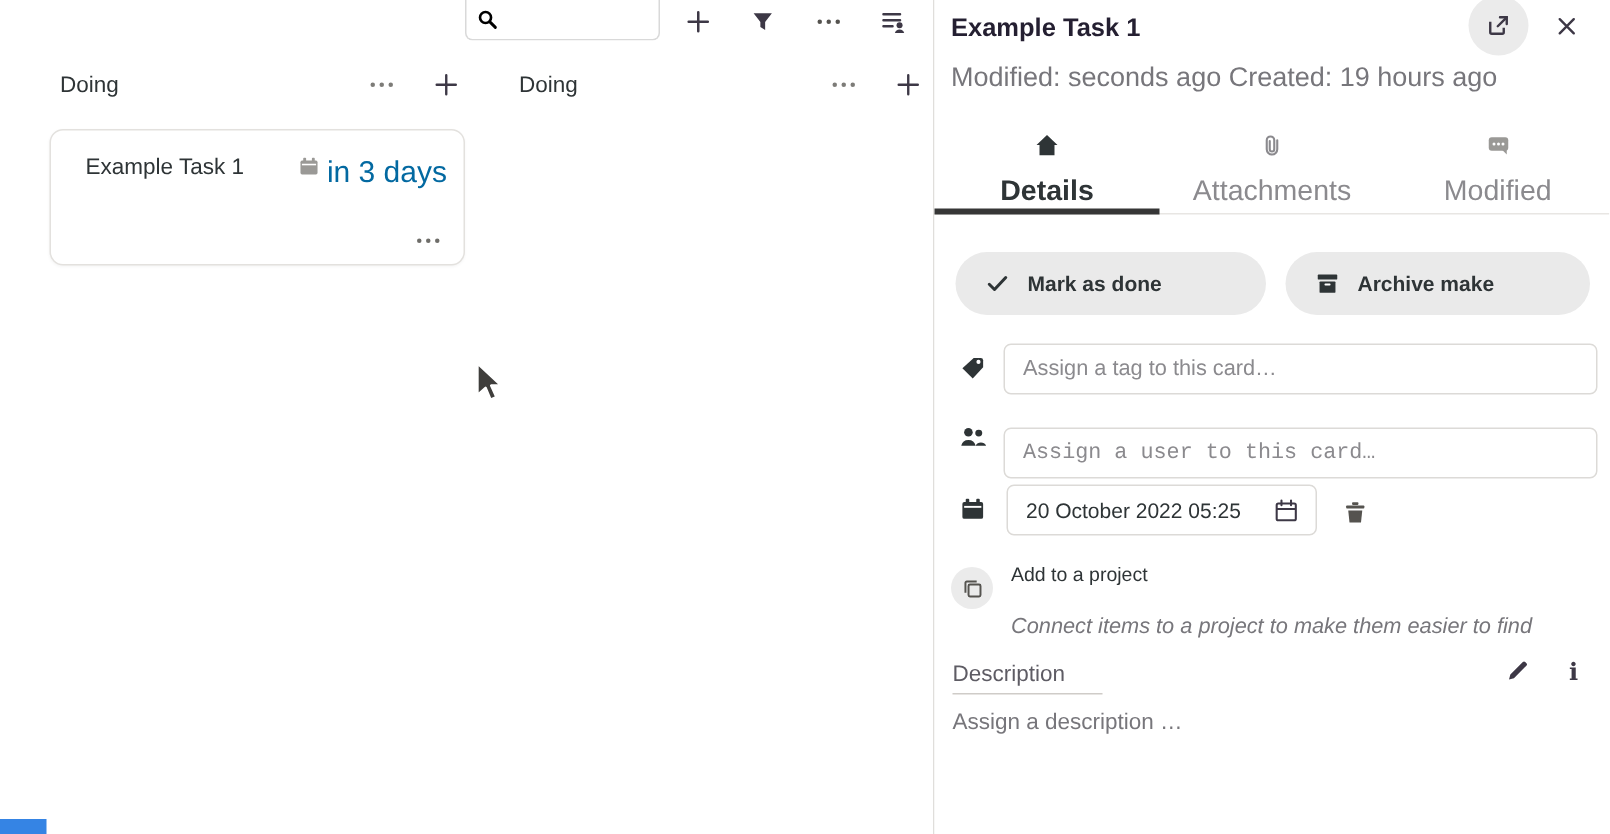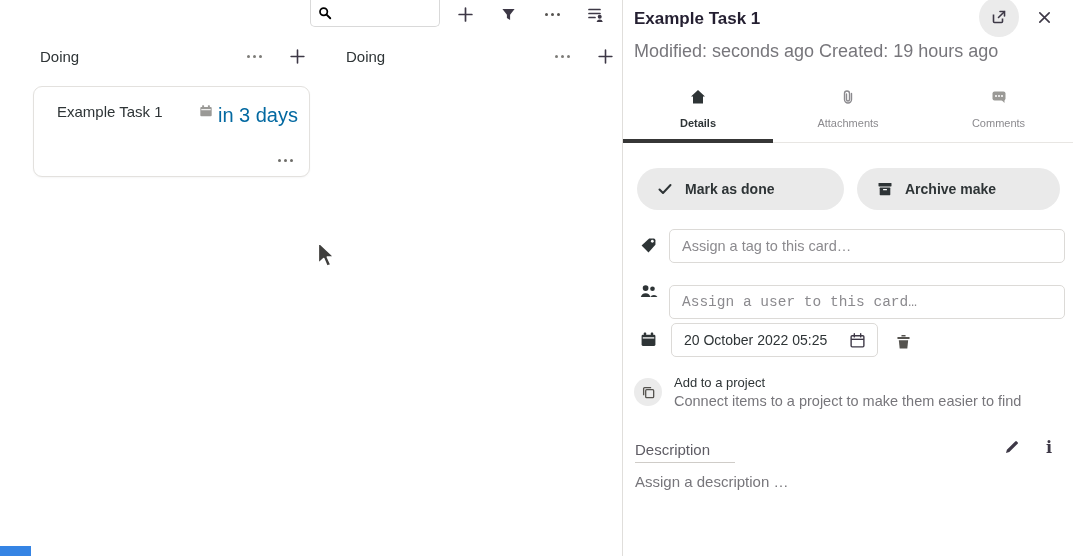--- a/index.html
+++ b/index.html
@@ -31,37 +31,37 @@
   
   .panel { left:623px; top:0; width:450px; height:556px; background:#fff; }
   .panel-title { left:11px; top:9px; font-size:17px; font-weight:700; color:#241f31; }
   .panel-meta { left:11px; top:41px; font-size:18px; color:#77767b; }
   .circle-btn { left:356px; top:-3px; width:40px; height:40px; border-radius:50%;
     background:#ebebeb; }
   .close-btn { left:408px; top:4px; width:26px; height:26px; }
   .tabs { left:0; top:84px; width:450px; height:59px; border-bottom:1px solid #e8e6e3; }
   .tab { position:absolute; top:0; width:150px; height:59px; text-align:center; cursor:pointer; }
   .tab .t-icon { position:absolute; left:0; right:0; top:5px; display:flex; justify-content:center; }
-  .tab .t-label { position:absolute; left:0; right:0; top:33px; font-size:11px; color:#8b8a8e; }
+  .tab .t-label { position:absolute; left:0; right:0; top:33px; font-size:19px; color:#8b8a8e; }
   .tab.active .t-label { color:#2e3436; font-weight:700; }
   .tab-underline { position:absolute; left:0; top:55px; width:150px; height:4px; background:#363636; }
   .pill-btn { position:absolute; height:42px; border-radius:21px; background:#eaeaea; border:none;
     display:flex; align-items:center; gap:12px; padding:0 20px; cursor:pointer;
     font:700 14px "Liberation Sans",sans-serif; color:#2e3436; }
   .entry { position:absolute; height:34px; border:1px solid #dcdad7; border-radius:5px;
     background:#fff; font:14.5px "Liberation Sans",sans-serif; padding:0 12px; width:396px;
     color:#2e3436; outline:none; }
   .entry::placeholder { color:#8b8a8e; opacity:1; }
   .date-field { left:48px; top:323px; width:207px; height:34px; border:1px solid #dcdad7;
     border-radius:5px; background:#fff; display:flex; align-items:center; padding:0 8px 0 12px; }
   .date-text { font-size:14px; color:#2e3436; flex:1; }
   .proj-circle { left:11px; top:378px; width:28px; height:28px; border-radius:50%;
     background:#ebebeb; display:flex; align-items:center; justify-content:center; }
   .proj-title { left:51px; top:375px; font-size:13px; color:#2e3436; }
-  .proj-sub { left:51px; top:393px; font-size:14.5px; color:#77767b; }
+  .proj-sub { left:51px; top:410px; font-size:14.5px; color:#77767b;font-style:italic; }
   .desc-label { left:12px; top:441px; font-size:15px; color:#5e5c64; }
   .desc-underline { left:12px; top:462px; width:100px; height:1px; background:#cfccc8; }
   .desc-placeholder { left:12px; top:473px; font-size:15px; color:#77767b; }
   .info-glyph { font-family:"DejaVu Serif",serif; font-weight:700; font-size:16px; color:#3d3846; }
 </style>
 </head>
 <body>
 
 <div class="app">
 
@@ -212,21 +212,21 @@
       <div class="tab" style="left:301px;width:149px">
         <span class="t-icon">
             <svg width="16" height="16" viewBox="0 0 16 16">
               <rect x="1.5" y="2.5" width="13" height="9" rx="2" fill="#9a9996"></rect>
               <polygon points="13.5,10.5 13.5,14 10,10.5" fill="#9a9996"></polygon>
               <circle cx="5" cy="7" r="1" fill="#fff"></circle>
               <circle cx="8" cy="7" r="1" fill="#fff"></circle>
               <circle cx="11" cy="7" r="1" fill="#fff"></circle>
             </svg>
           </span>
-        <span class="t-label">Comments</span>
+        <span class="t-label">Modified</span>
       </div>
       <span class="tab-underline"></span>
     </div>
 
     <button class="pill-btn" style="left:14px;top:168px;width:207px">
       <span style="display:flex">
           <svg width="16" height="16" viewBox="0 0 16 16">
             <path d="M2.5 8.5 6 12 13.5 4" stroke="#2e3436" stroke-width="2" fill="none" stroke-linecap="round" stroke-linejoin="round"></path>
           </svg>
         </span>

